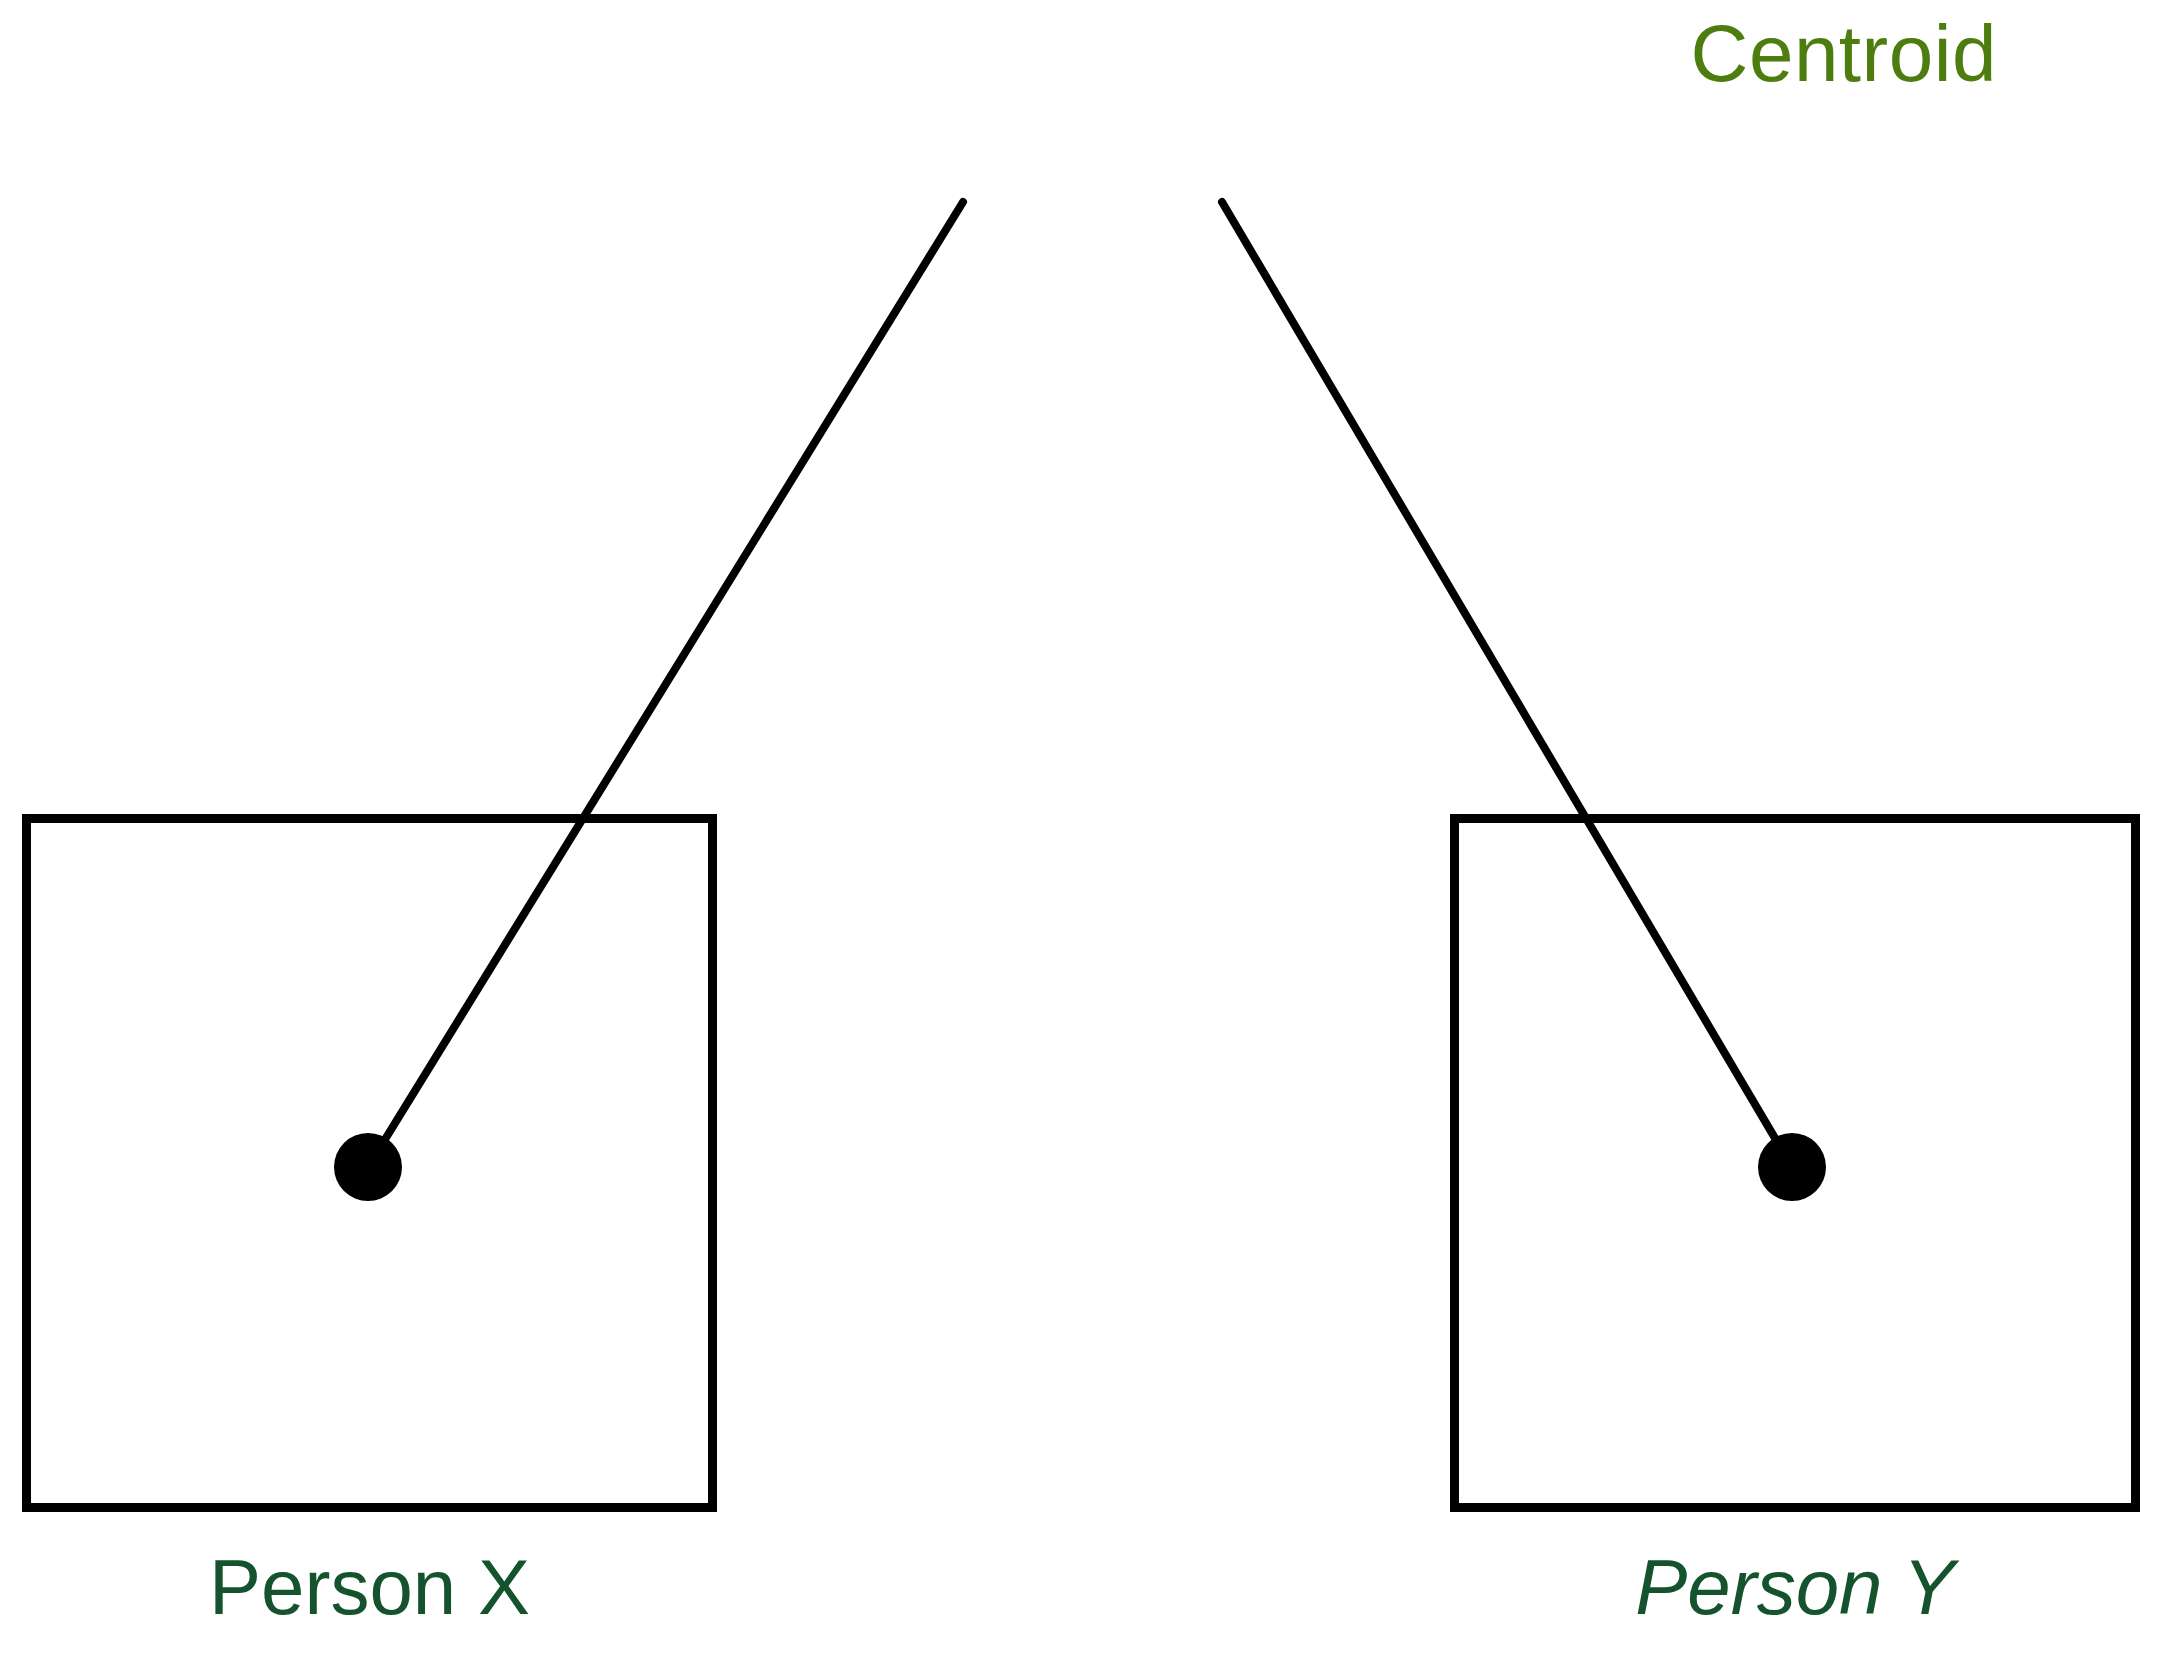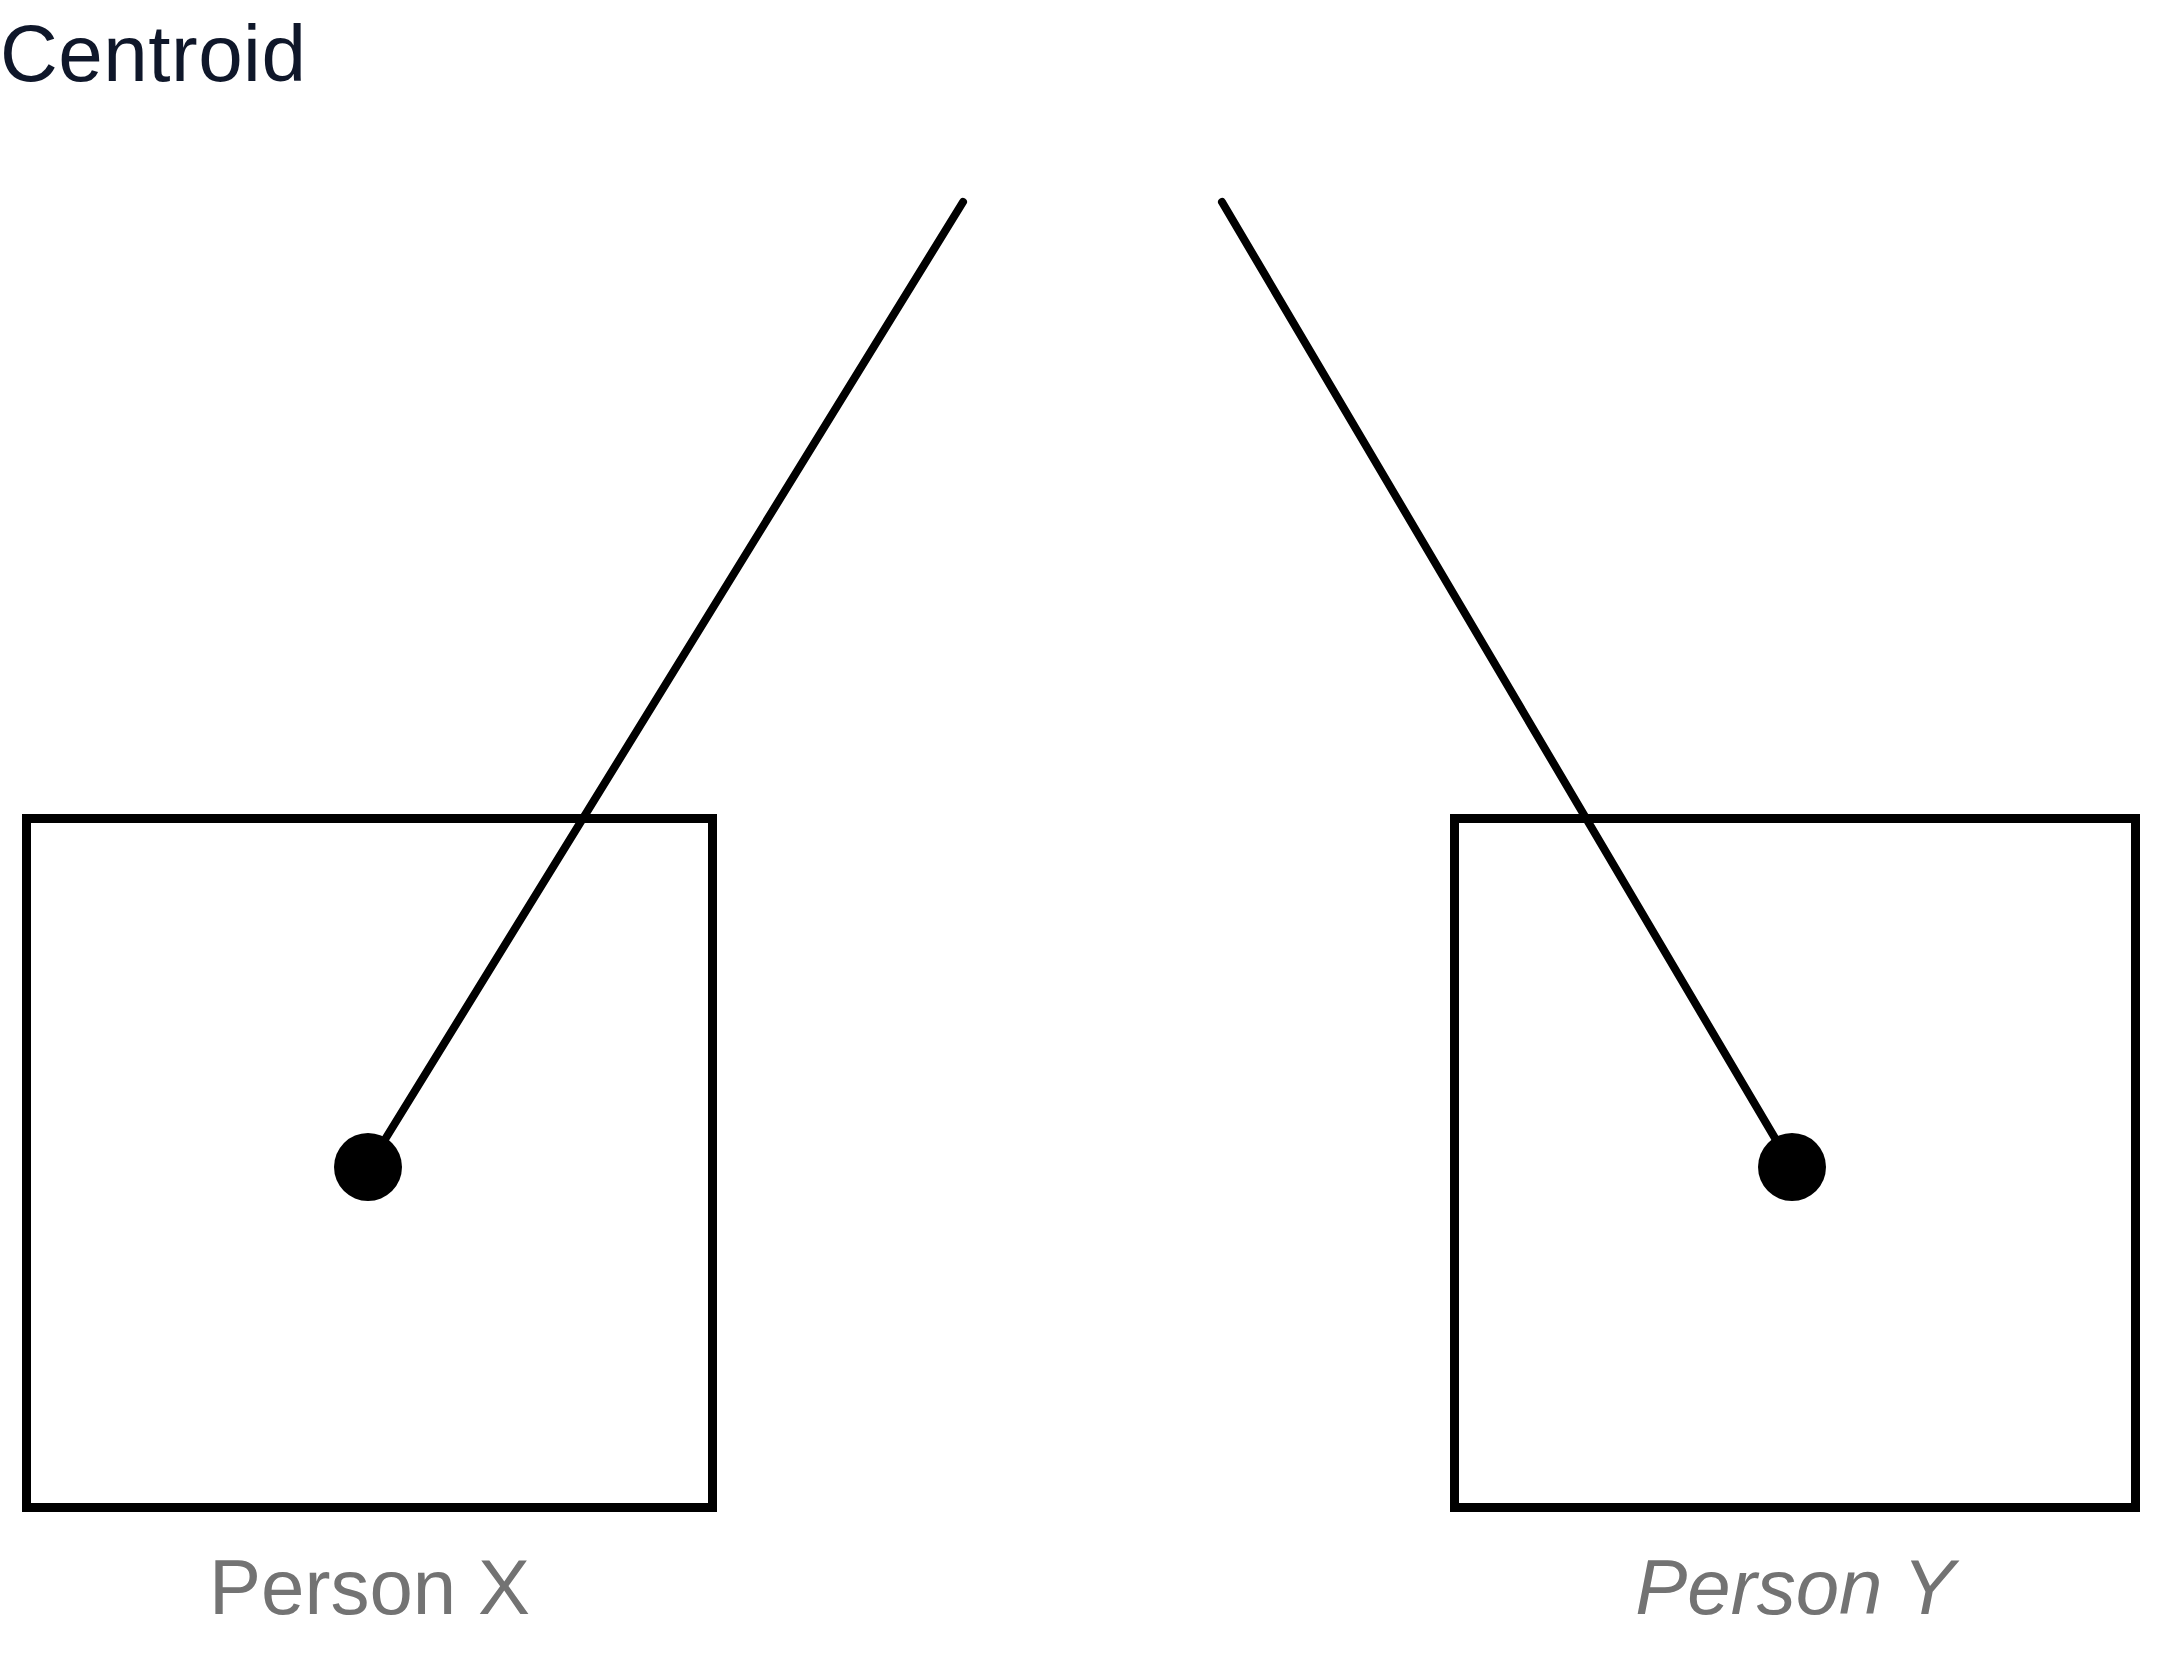--- a/index.html
+++ b/index.html
@@ -18,26 +18,26 @@
     height: 1680px;
     background: #ffffff;
     overflow: hidden;
   }
   
   #centroid-title {
     position: absolute;
     left: 0;
     top: 6px;
     width: 1997px;
-    text-align: left;
+    text-align: right;
     font-size: 80px;
     line-height: 96px;
     font-weight: 400;
     letter-spacing: 0.5px;
-    color: #0f172a;
+    color: #4d7c0f;
     white-space: nowrap;
     user-select: none;
   }
   
   #lines-layer {
     position: absolute;
     left: 0;
     top: 0;
     width: 2169px;
     height: 1680px;
@@ -77,21 +77,21 @@
   #person-y-dot {
     left: 1758px;
     top: 1133px;
   }
   
   .person-caption {
     position: absolute;
     font-size: 78px;
     line-height: 94px;
     font-weight: 400;
-    color: #737373;
+    color: #14532d;
     text-align: center;
     white-space: nowrap;
     user-select: none;
   }
   #person-x-caption {
     left: 22px;
     top: 1540px;
     width: 695px;
   }
   #person-y-caption {

